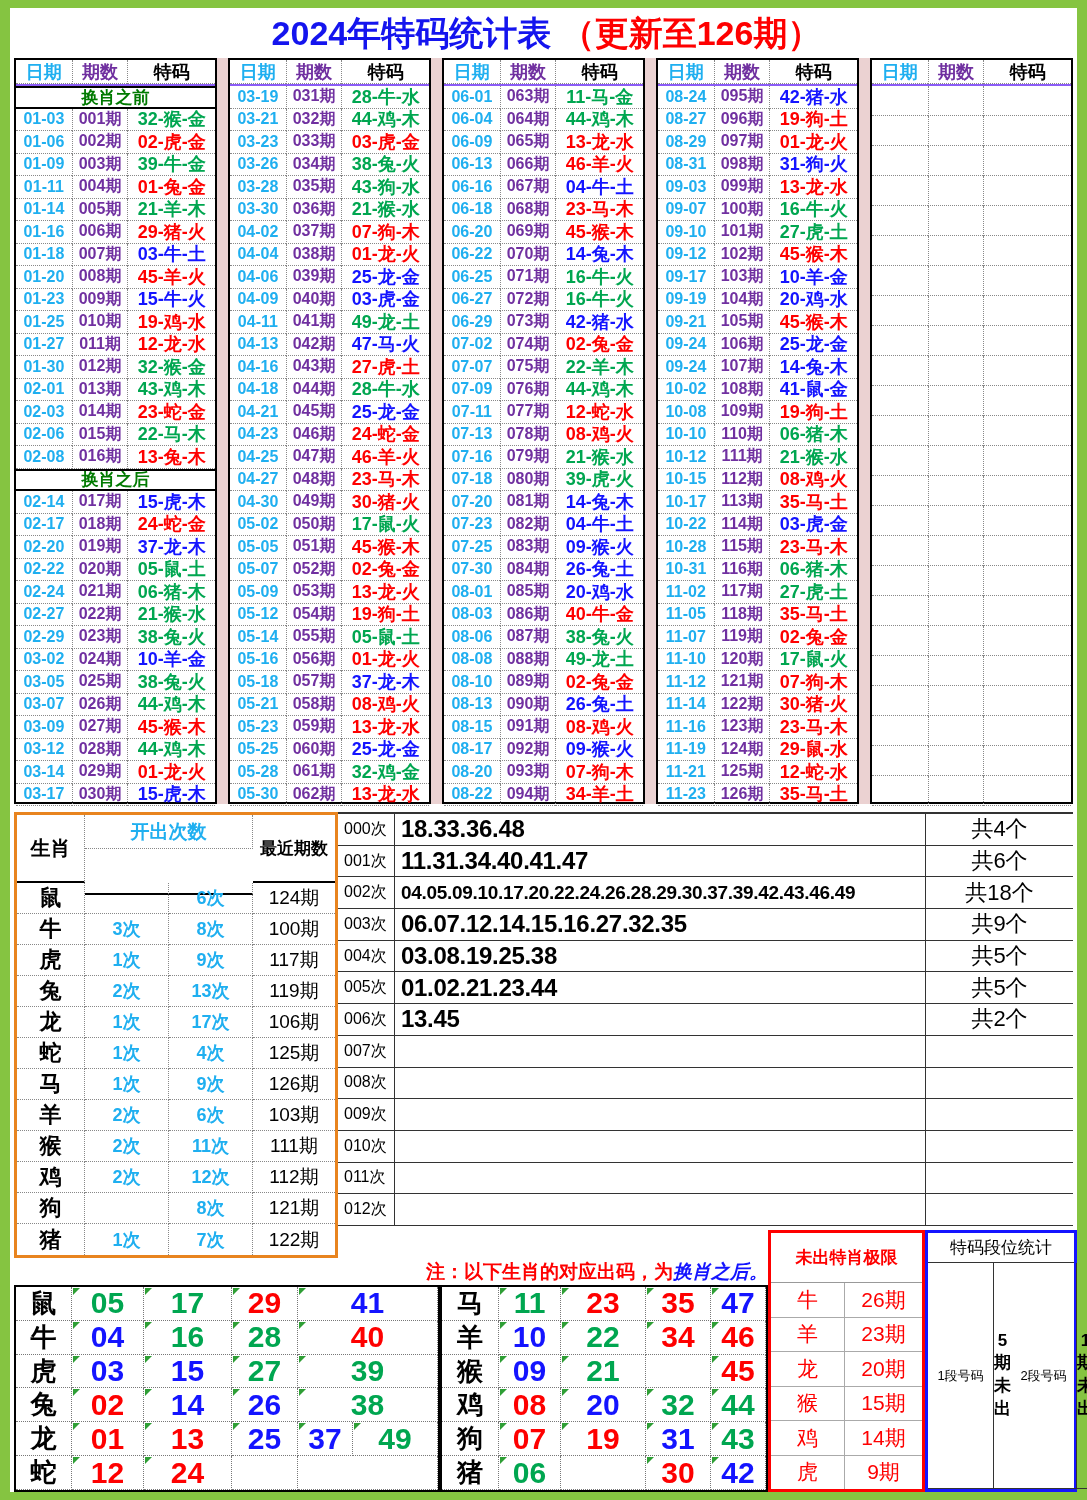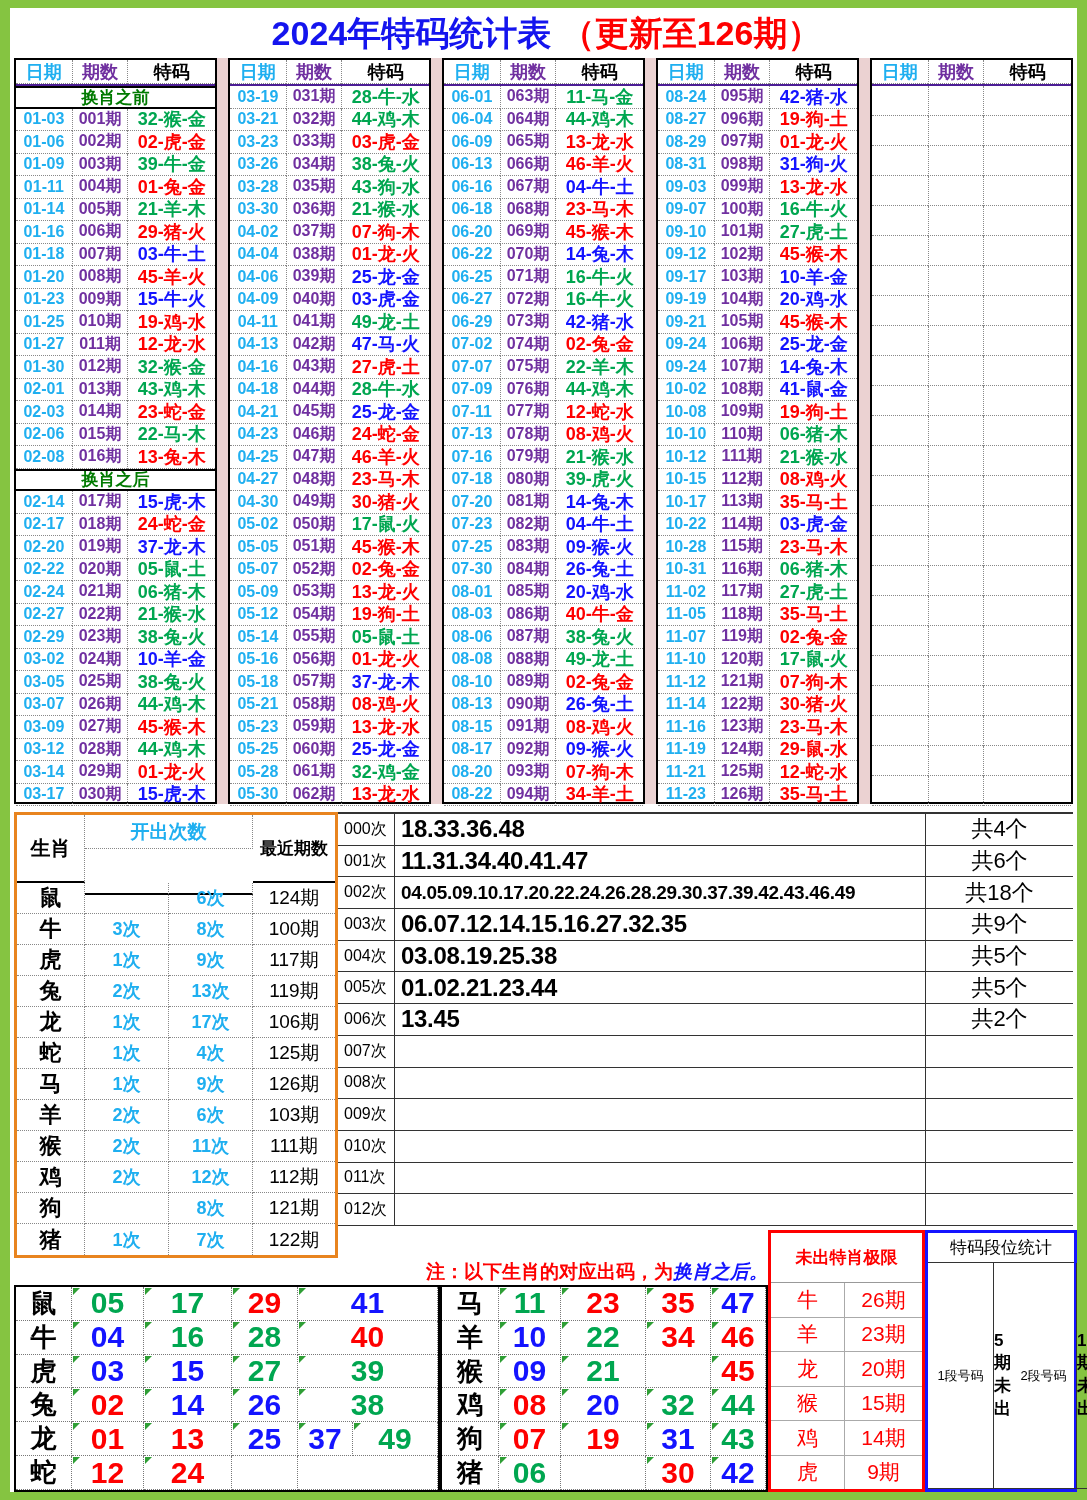--- a/index.html
+++ b/index.html
@@ -10,21 +10,21 @@
   
   .title-bar { height:50px; line-height:50px; text-align:center; font-size:34px; font-weight:bold; white-space:nowrap; }
   .title-main { color:#1414EE;margin-left:6px; }
   .title-sub  { color:#FE0000; }
 
   
   #main-groups { position:absolute; left:4px; top:50px; width:1059px; height:746px; display:flex; }
   .tgroup { flex:1; display:flex; flex-direction:column; border:2px solid #000; background:#fff; }
   .tsep   { width:11px; background:#EBD2D2; flex:none; }
   .trow   { display:flex; height:22.5px; flex:none; }
-  .thead  { height:26px; border-bottom:2px solid #4c1d95; }
+  .thead  { height:26px; border-bottom:2px solid #8b5cf6; }
   .erow   { height:30px; }
   .trow > div { display:flex; align-items:center; justify-content:center; overflow:hidden; white-space:nowrap; border-bottom:1px dotted #888; }
   .cd { width:28%; color:#1FAFF0; font-weight:bold; font-size:16px; }
   .cp { width:28%; color:#7030A0; font-weight:bold; font-size:16px; border-left:1px dotted #888; }
   .cc { width:44%; font-weight:bold; font-size:18px; border-left:1px dotted #888; }
   .thead .cd { color:#1FAFF0; font-size:18px; }
   .thead .cp { color:#7030A0; font-size:18px; }
   .thead .cc { color:#000;    font-size:18px; }
   .vg { color:#00A650; } .vr { color:#FE0000; } .vb { color:#1414FF; }
   .secrow { border-top:2px solid #000; border-bottom:2px solid #000; }
@@ -67,21 +67,21 @@
   
   #limit-box { position:absolute; left:758px; top:1222px; width:157px; height:262px; border:3px solid #FE0000; background:#fff; display:flex; flex-direction:column; }
   #limit-box .box-head { height:50px; flex:none; display:flex; align-items:center; justify-content:center; color:#FE0000; font-weight:bold; font-size:17px; border-bottom:1.5px solid #999; }
   .lrow { flex:1; display:flex; border-bottom:1px solid #aaa; }
   .lrow:last-child { border-bottom:none; }
   .lrow > div { display:flex; align-items:center; justify-content:center; color:#FE0000; font-size:21px; }
   .lz { width:74px; border-right:1px solid #aaa; }
   .lv { flex:1; }
 
   
-  #seg-box { position:absolute; left:915px; top:1222px; width:152px; height:262px; border:3px solid #1414FF; background:#fff; display:flex; flex-direction:column; }
+  #seg-box { position:absolute; left:915px; top:1222px; width:152px; height:262px; border:3px solid #1414FF; background:#fff; display:flex; flex-direction:column;text-align:center; }
   #seg-box .box-head { height:30px; flex:none; display:flex; align-items:center; justify-content:center; font-size:17px; border-bottom:1.5px solid #333; }
   .srow { flex:1; display:flex; border-bottom:1px solid #333; }
   .srow:last-child { border-bottom:none; }
   .srow .sl { width:66px; flex:none; display:flex; align-items:center; justify-content:center; font-size:13px; border-right:1px solid #333; }
   .srow .sv { flex:1; display:flex; align-items:center; justify-content:center; font-size:17px; font-weight:bold; }
   .srow.hl .sl, .srow.hl .sv { color:#1414FF; }
 </style>
 </head>
 <body>
 

